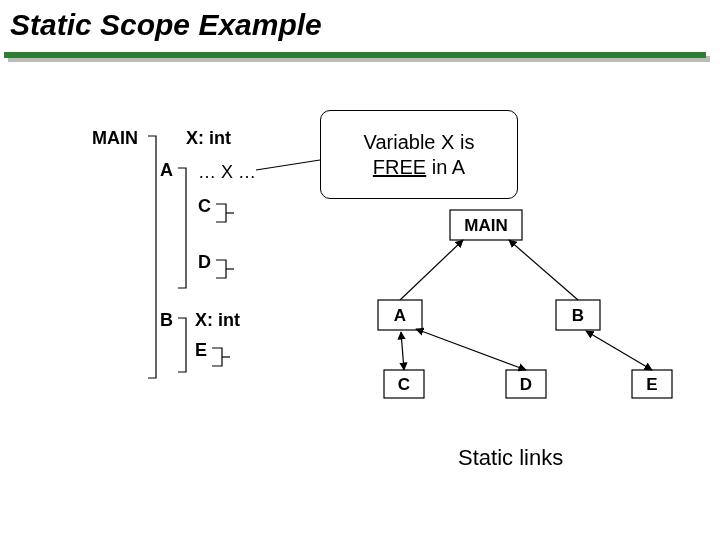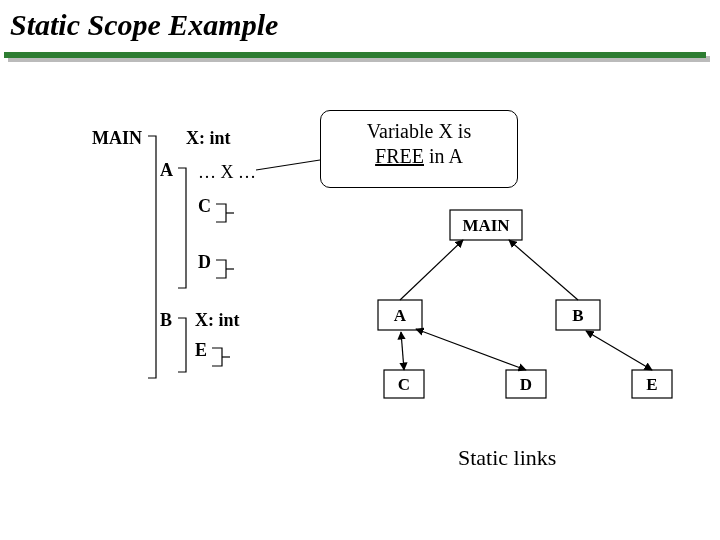--- a/index.html
+++ b/index.html
@@ -1,21 +1,21 @@
 <!DOCTYPE html>
 <html><head>
 <meta charset="utf-8">
 <style>
   html,body{margin:0;padding:0;width:720px;height:540px;background:#fff;font-family:Arial,Helvetica,sans-serif;}
-  .slide{position:relative;width:668px;height:540px;font-family:Liberation Serif, serif;}
+  .slide{position:relative;width:668px;height:540px;}
   .title{position:absolute;left:10px;top:8px;font-size:30px;font-weight:bold;font-style:italic;}
   .rule-shadow{position:absolute;left:8px;top:56px;width:702px;height:6px;background:#bbb;}
   .rule{position:absolute;left:4px;top:52px;width:702px;height:6px;background:#2e7d32;}
   .lbl{position:absolute;font-size:18px;font-weight:bold;color:#000;white-space:nowrap;}
-  .callout-box{position:absolute;left:320px;top:110px;width:196px;height:68px;border:1px solid #000;border-radius:10px;background:#fff;text-align:center;font-size:20px;line-height:1.25;padding-top:8px;}
+  .callout-box{position:absolute;left:320px;top:110px;width:196px;height:68px;border:1px solid #000;border-radius:10px;background:#fff;text-align:center;font-size:20px;line-height:1.25;padding-top:19px;}
   .callout-box .free{text-decoration:underline;}
   .static-caption{position:absolute;left:430px;top:445px;font-size:22px;margin-left:28px;}
   svg.layer{position:absolute;left:0;top:0;width:720px;height:540px;pointer-events:none;}
   .tree-node{font-size:17px;font-weight:bold;fill:#000;}
   .tree-line{stroke:#000;stroke-width:1.2;fill:none;}
   .tree-box{fill:#fff;stroke:#000;stroke-width:1.2;}
   .arrow-line{stroke:#000;stroke-width:1.2;fill:none;}
 </style>
 </head>
 <body>

